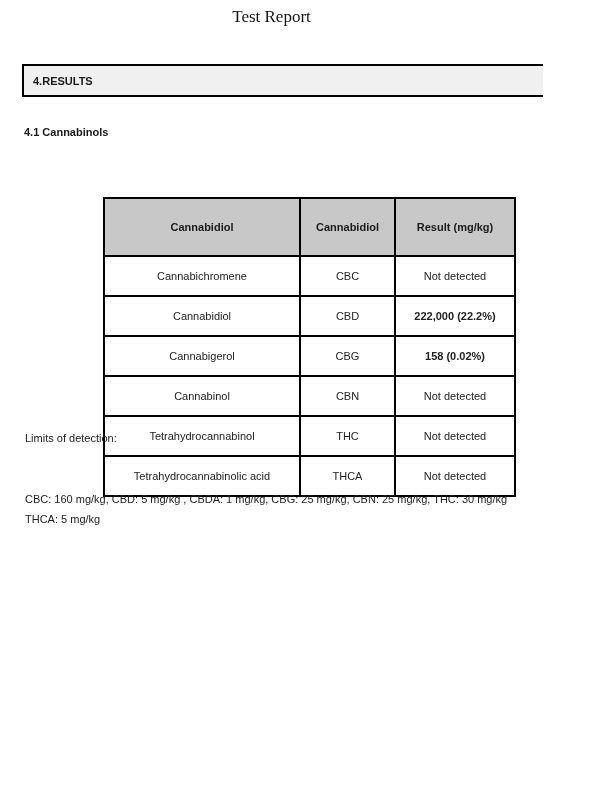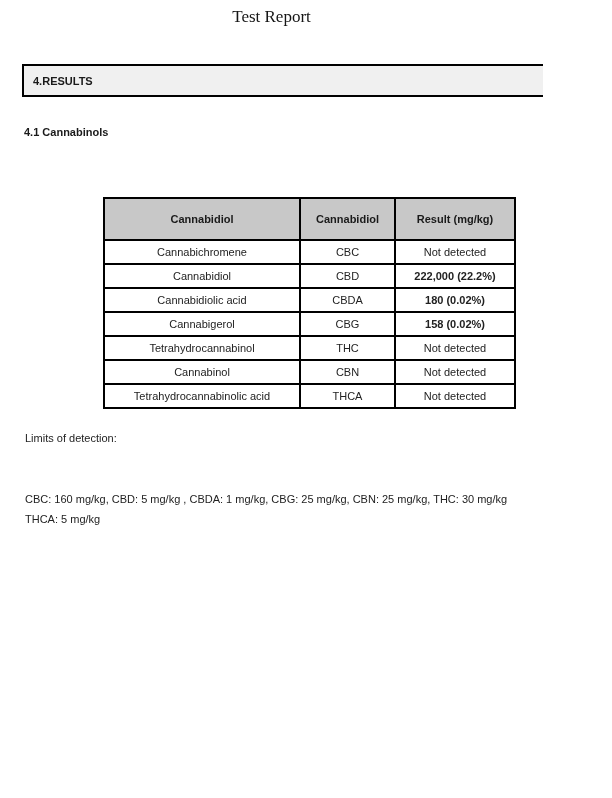--- a/index.html
+++ b/index.html
@@ -52,21 +52,21 @@
     left: 103px;
     top: 197px;
     border-collapse: collapse;
     table-layout: fixed;
   }
   .results-table th, .results-table td {
     border: 2px solid #000000;
     text-align: center;
     vertical-align: middle;
     font-size: 11px;
-    padding: 0 2px;
+    padding: 8px 2px;
     overflow: hidden;
     white-space: nowrap;
   }
   .results-table th {
     background: #c8c8c8;
     height: 40px;
     font-weight: bold;
     color: #1a1a1a;
   }
   .results-table td {
@@ -124,37 +124,32 @@
           <td>Cannabichromene</td>
           <td>CBC</td>
           <td>Not detected</td>
         </tr>
         <tr>
           <td>Cannabidiol</td>
           <td>CBD</td>
           <td class="bold">222,000 (22.2%)</td>
         </tr>
         <tr>
-          <td>Cannabidiolic acid</td>
-          <td>CBDA</td>
-          <td class="bold">180 (0.02%)</td>
-        </tr>
-        <tr>
           <td>Cannabigerol</td>
           <td>CBG</td>
           <td class="bold">158 (0.02%)</td>
         </tr>
         <tr>
-          <td>Tetrahydrocannabinol</td>
-          <td>THC</td>
+          <td>Cannabinol</td>
+          <td>CBN</td>
           <td>Not detected</td>
         </tr>
         <tr>
-          <td>Cannabinol</td>
-          <td>CBN</td>
+          <td>Tetrahydrocannabinol</td>
+          <td>THC</td>
           <td>Not detected</td>
         </tr>
         <tr>
           <td>Tetrahydrocannabinolic acid</td>
           <td>THCA</td>
           <td>Not detected</td>
         </tr>
       </tbody>
   </table>
 

